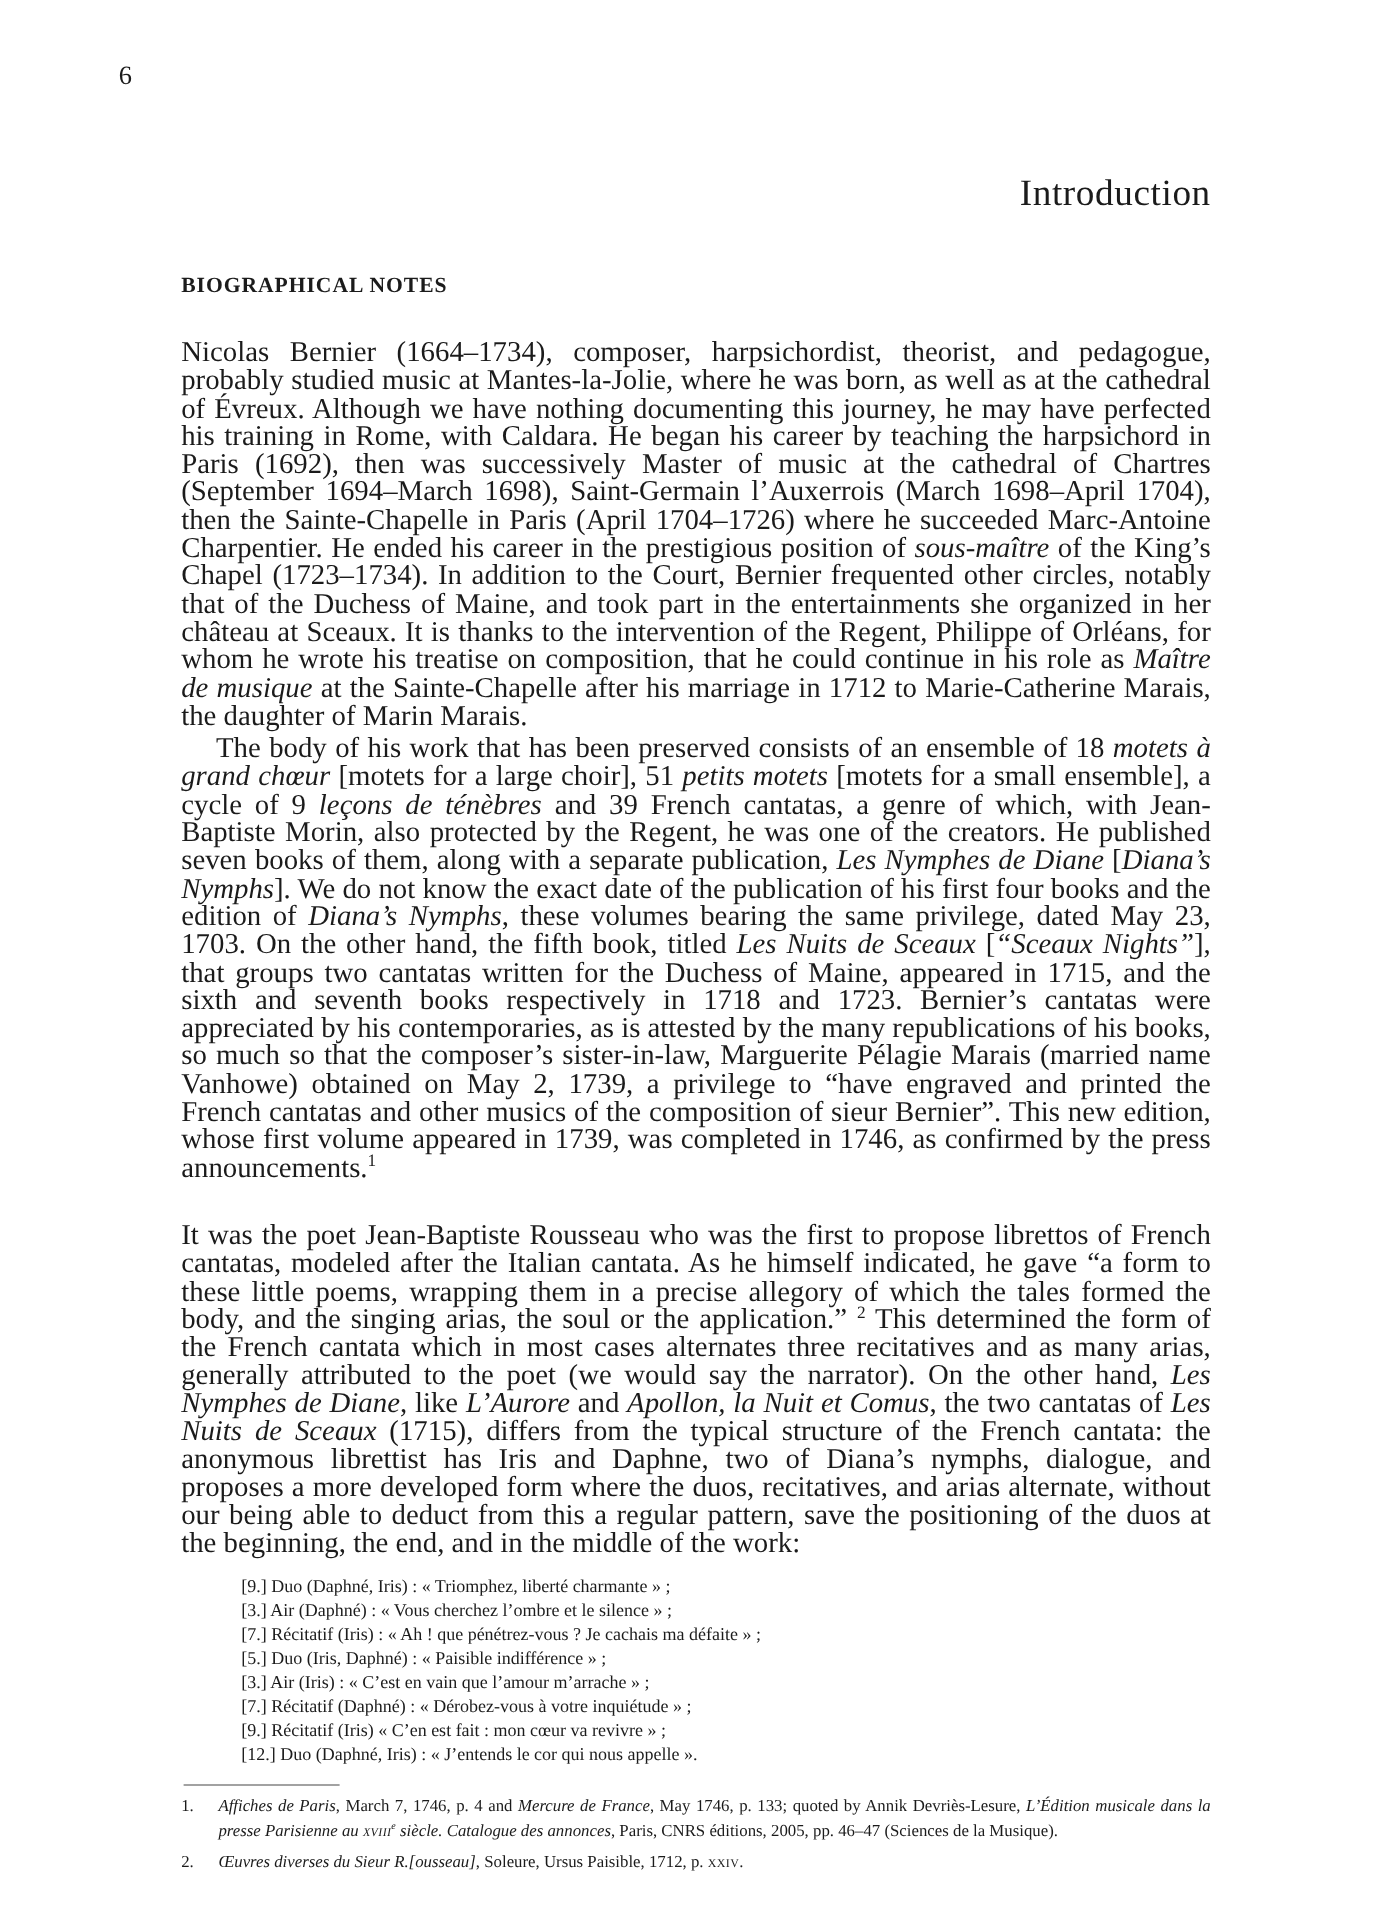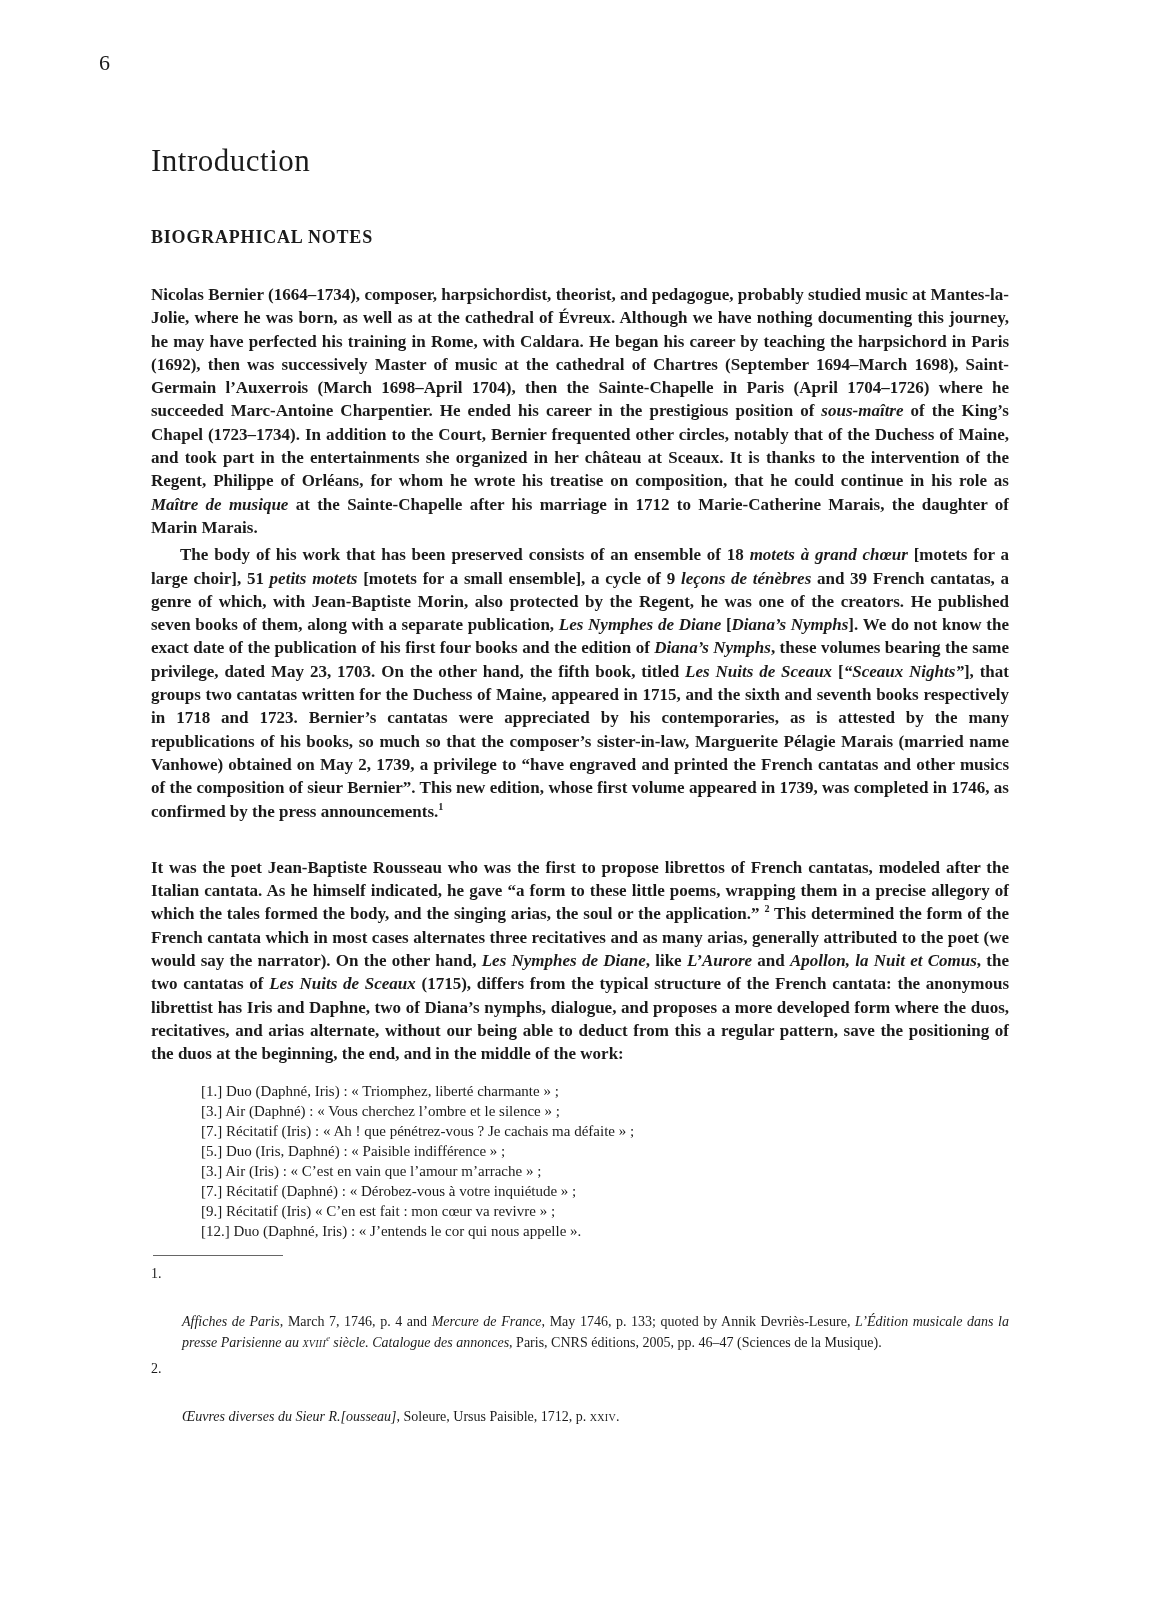--- a/index.html
+++ b/index.html
@@ -15,68 +15,67 @@
     position:absolute;left:99px;top:50px;
     font-size:22px;line-height:26px;
   }
   .content{
     position:absolute;left:151px;top:0;width:858px;
   }
   .title{
     margin:142px 0 0 0;
     font-weight:400;
     font-size:31px;line-height:38px;
-    text-align:left;letter-spacing:0.5px;
+    text-align:right;letter-spacing:0.5px;
   }
   .sec{
     margin:44px 0 0 0;
     font-weight:700;
     font-size:18px;line-height:26px;
     letter-spacing:0.8px;
   }
   .sec2{margin-top:70px;}
   p.body{
     margin:33px 0 0 0;
-    font-size:17px;line-height:23.3px;
+    font-size:24px;line-height:23.3px;
     text-align:justify;
     text-justify:inter-word;
-    font-weight:bold;
   }
   p.indent{margin-top:4px;text-indent:29px;}
   .cantata-list{
     list-style:none;
     margin:15px 0 0 0;
     padding:0 0 0 50px;
     font-size:15px;line-height:20px;
   }
   .fn-block{margin-top:14px;font-size:14px;line-height:21px;}
   .fn-rule{width:130px;border-top:1px solid #666;margin:0 0 7px 2px;height:0;}
   .fn{display:flex;margin-top:5px;}
   .fn-num{flex:none;width:31px;}
-  .fn-text{flex:1;text-align:justify;margin-top:48px;}
+  .fn-text{flex:1;text-align:justify;}
   .it{font-style:italic;}
   .sup{font-size:0.6em;vertical-align:super;line-height:0;}
   .sc{font-variant:small-caps;letter-spacing:0.3px;}
 </style>
 </head>
 <body>
 
 <div class="page">
   <div class="pagenum">6</div>
   <div class="content">
     <h1 class="title">Introduction</h1>
 
     <h2 class="sec">BIOGRAPHICAL NOTES</h2>
     <p class="body"><span>Nicolas Bernier (1664–1734), composer, harpsichordist, theorist, and pedagogue, probably studied music at Mantes-la-Jolie, where he was born, as well as at the cathedral of Évreux. Although we have nothing documenting this journey, he may have perfected his training in Rome, with Caldara. He began his career by teaching the harpsichord in Paris (1692), then was successively Master of music at the cathedral of Chartres (September 1694–March 1698), Saint-Germain l’Auxerrois (March 1698–April 1704), then the Sainte-Chapelle in Paris (April 1704–1726) where he succeeded Marc-Antoine Charpentier. He ended his career in the prestigious position of </span><span class="it">sous-maître</span><span> of the King’s Chapel (1723–1734). In addition to the Court, Bernier frequented other circles, notably that of the Duchess of Maine, and took part in the entertainments she organized in her château at Sceaux. It is thanks to the intervention of the Regent, Philippe of Orléans, for whom he wrote his treatise on composition, that he could continue in his role as </span><span class="it">Maître de musique</span><span> at the Sainte-Chapelle after his marriage in 1712 to Marie-Catherine Marais, the daughter of Marin Marais.</span></p>
     <p class="body indent"><span>The body of his work that has been preserved consists of an ensemble of 18 </span><span class="it">motets à grand chœur</span><span> [motets for a large choir], 51 </span><span class="it">petits motets</span><span> [motets for a small ensemble], a cycle of 9 </span><span class="it">leçons de ténèbres</span><span> and 39 French cantatas, a genre of which, with Jean-Baptiste Morin, also protected by the Regent, he was one of the creators. He published seven books of them, along with a separate publication, </span><span class="it">Les Nymphes de Diane</span><span> [</span><span class="it">Diana’s Nymphs</span><span>]. We do not know the exact date of the publication of his first four books and the edition of </span><span class="it">Diana’s Nymphs</span><span>, these volumes bearing the same privilege, dated May 23, 1703. On the other hand, the fifth book, titled </span><span class="it">Les Nuits de Sceaux</span><span> [</span><span class="it">“Sceaux Nights”</span><span>], that groups two cantatas written for the Duchess of Maine, appeared in 1715, and the sixth and seventh books respectively in 1718 and 1723. Bernier’s cantatas were appreciated by his contemporaries, as is attested by the many republications of his books, so much so that the composer’s sister-in-law, Marguerite Pélagie Marais (married name Vanhowe) obtained on May 2, 1739, a privilege to “have engraved and printed the French cantatas and other musics of the composition of sieur Bernier”. This new edition, whose first volume appeared in 1739, was completed in 1746, as confirmed by the press announcements.</span><span class="sup">1</span></p>
 
     <p class="body"><span>It was the poet Jean-Baptiste Rousseau who was the first to propose librettos of French cantatas, modeled after the Italian cantata. As he himself indicated, he gave “a form to these little poems, wrapping them in a precise allegory of which the tales formed the body, and the singing arias, the soul or the application.” </span><span class="sup">2</span><span> This determined the form of the French cantata which in most cases alternates three recitatives and as many arias, generally attributed to the poet (we would say the narrator). On the other hand, </span><span class="it">Les Nymphes de Diane</span><span>, like </span><span class="it">L’Aurore</span><span> and </span><span class="it">Apollon, la Nuit et Comus</span><span>, the two cantatas of </span><span class="it">Les Nuits de Sceaux</span><span> (1715), differs from the typical structure of the French cantata: the anonymous librettist has Iris and Daphne, two of Diana’s nymphs, dialogue, and proposes a more developed form where the duos, recitatives, and arias alternate, without our being able to deduct from this a regular pattern, save the positioning of the duos at the beginning, the end, and in the middle of the work:</span></p>
 
     <ul class="cantata-list">
-      <li><span>[1.] Duo (Daphné, Iris) : « Triomphez, liberté charmante » ;</span></li>
+      <li><span>[9.] Duo (Daphné, Iris) : « Triomphez, liberté charmante » ;</span></li>
       <li><span>[3.] Air (Daphné) : « Vous cherchez l’ombre et le silence » ;</span></li>
       <li><span>[7.] Récitatif (Iris) : « Ah ! que pénétrez-vous ? Je cachais ma défaite » ;</span></li>
       <li><span>[5.] Duo (Iris, Daphné) : « Paisible indifférence » ;</span></li>
       <li><span>[3.] Air (Iris) : « C’est en vain que l’amour m’arrache » ;</span></li>
       <li><span>[7.] Récitatif (Daphné) : « Dérobez-vous à votre inquiétude » ;</span></li>
       <li><span>[9.] Récitatif (Iris) « C’en est fait : mon cœur va revivre » ;</span></li>
       <li><span>[12.] Duo (Daphné, Iris) : « J’entends le cor qui nous appelle ».</span></li>
     </ul>
 
     <div class="fn-block">

